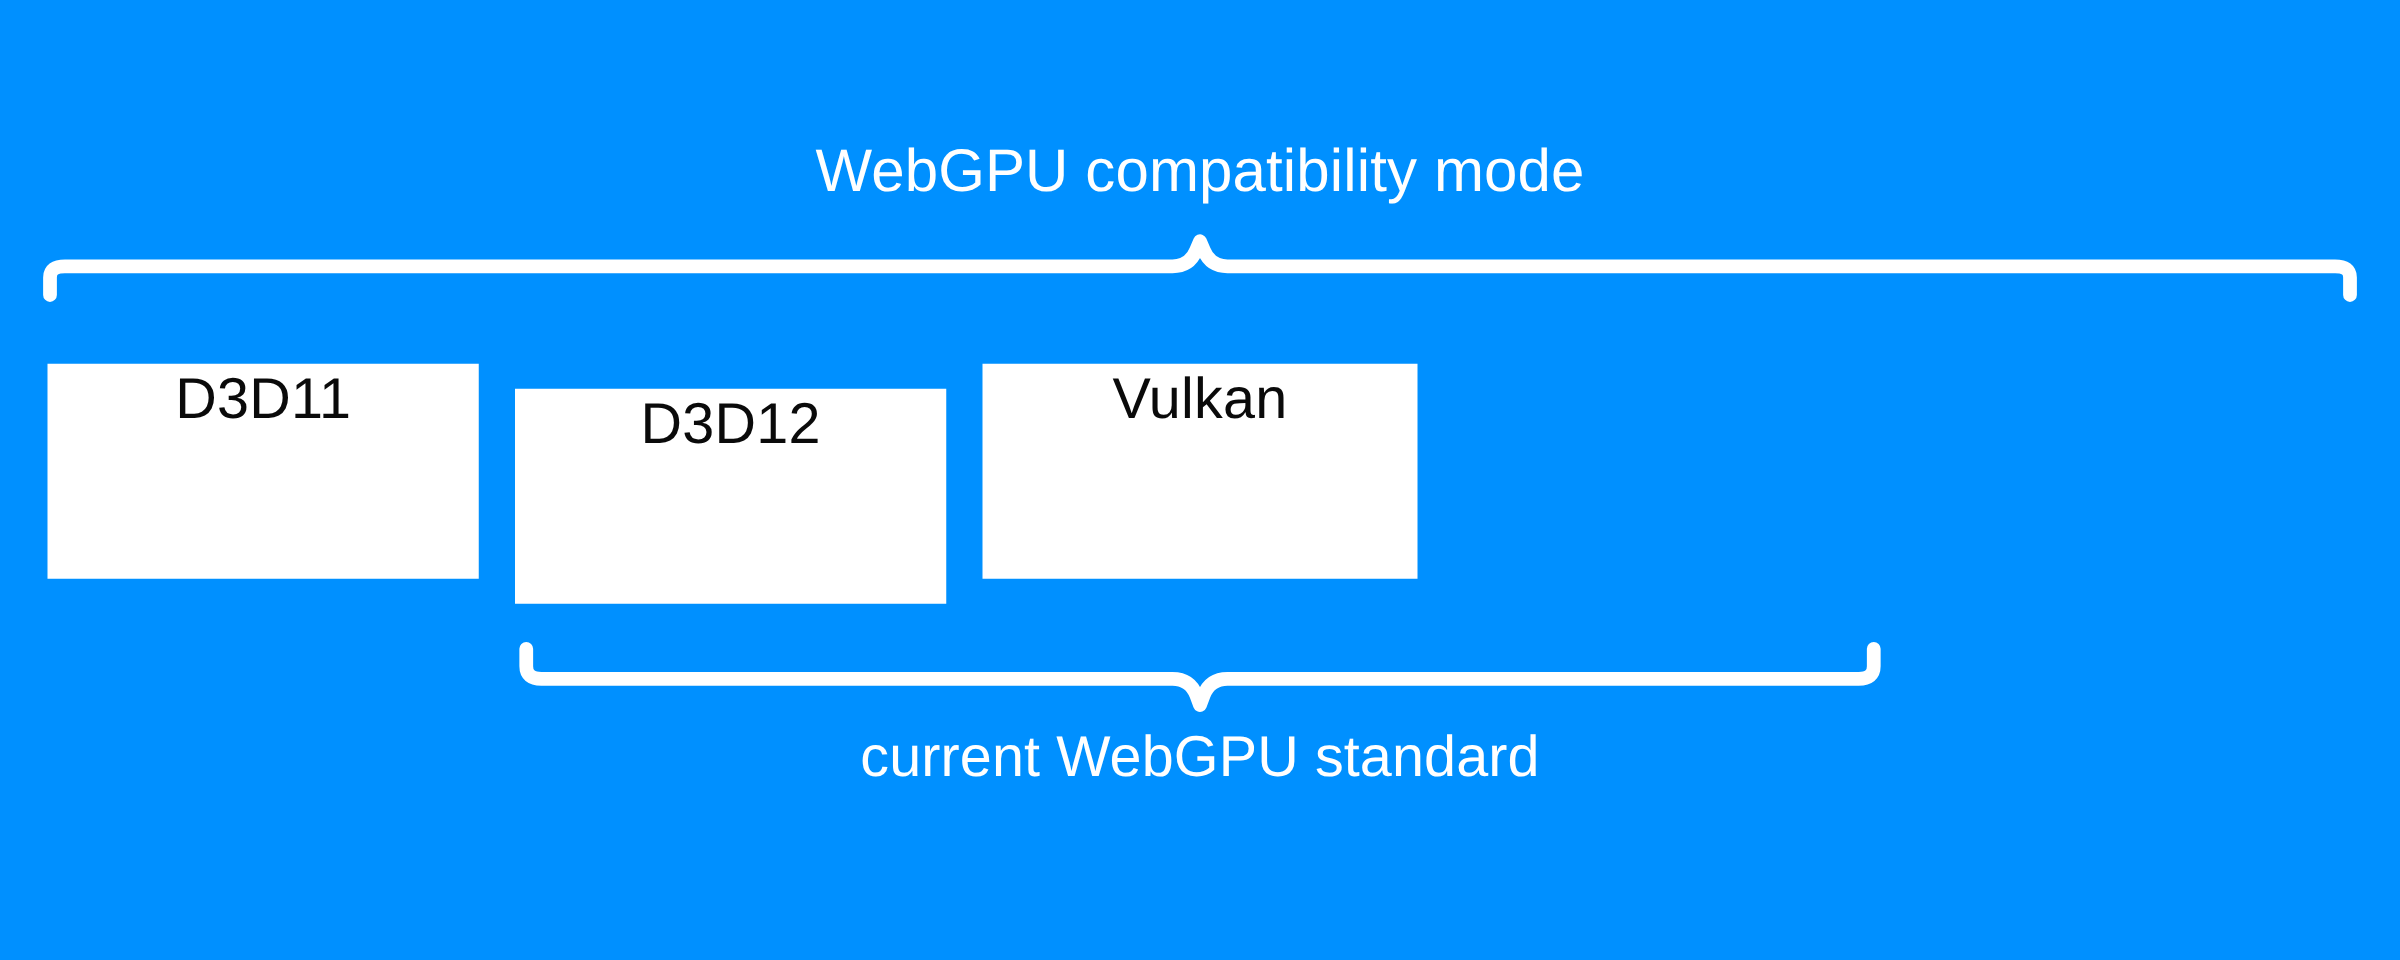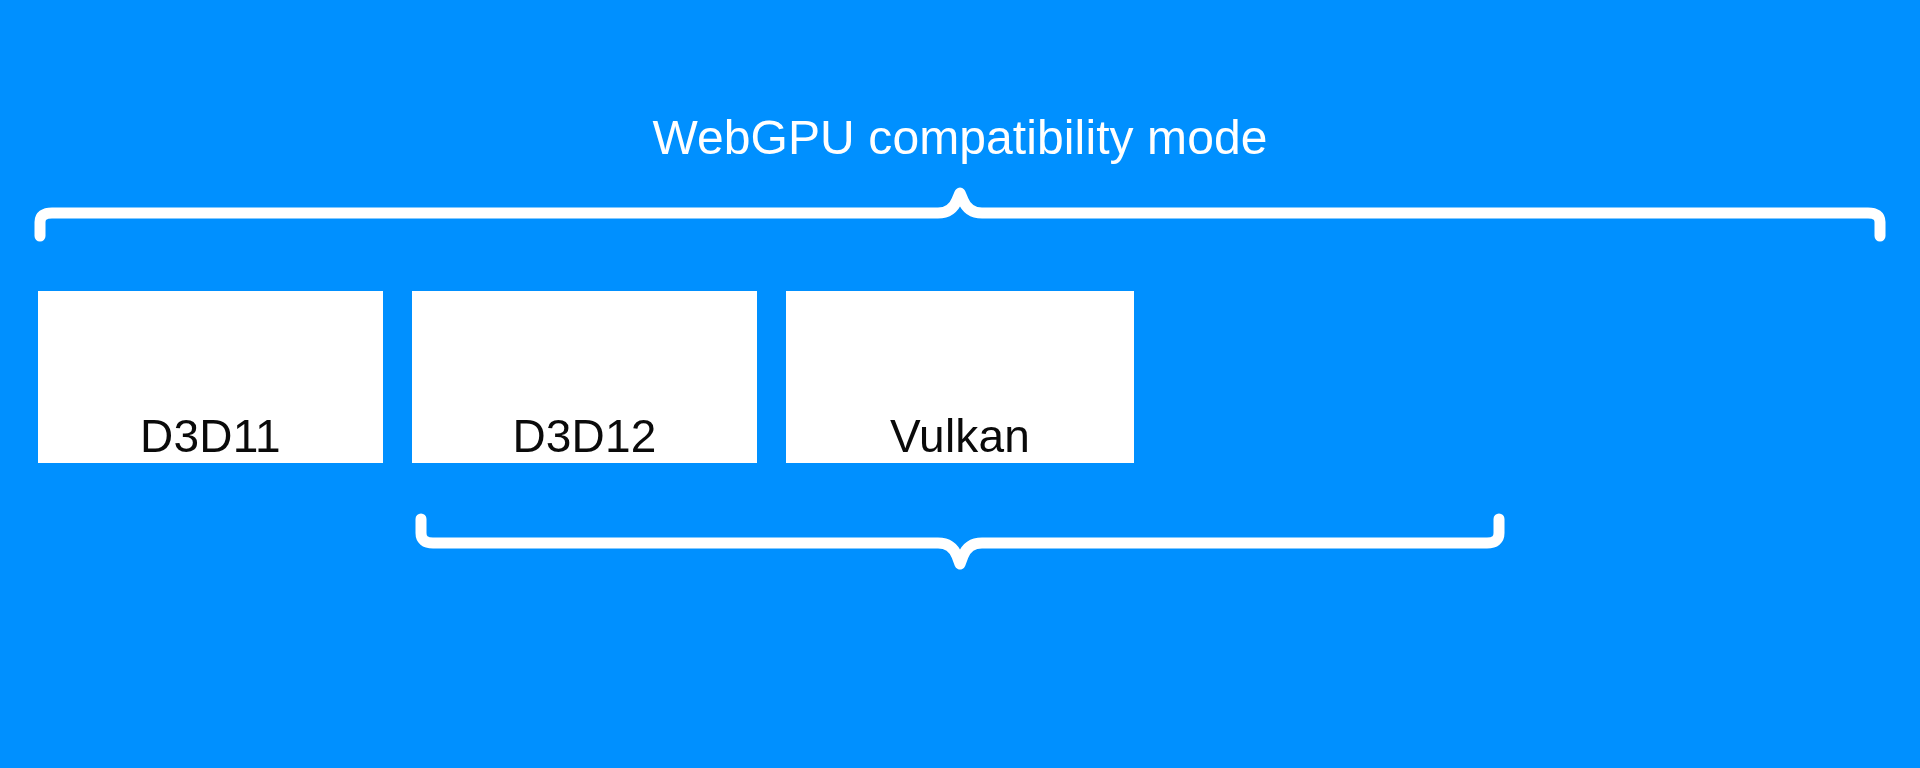--- a/index.html
+++ b/index.html
@@ -67,34 +67,34 @@
     width: 1842px;
     height: 172px;
     display: flex;
     flex-direction: row;
     gap: 29px;
   }
   .api-box {
     background: #ffffff;
     height: 172px;
     display: flex;
-    align-items: flex-end;
+    align-items: flex-start;
     justify-content: center;
     box-sizing: border-box;
   }
   .api-box-label {
     color: #0a0a0a;
     font-size: 46px;
     font-weight: 400;
     letter-spacing: 0.2px;
     white-space: nowrap;
   }
   
   .api-box.w1 { width: 345px; }
-  .api-box.w2 { width: 345px; }
+  .api-box.w2 { width: 345px; margin-top: 20px; }
   .api-box.w3 { width: 348px; }
   .api-box.w4 { width: 348px; }
   .api-box.w5 { width: 346px; }
 </style>
 </head>
 <body>
 
 <div id="diagram">
 
   <div class="top-label">WebGPU compatibility mode</div>
@@ -132,14 +132,15 @@
              L 938 543
              Q 952 543 957 556
              L 960 564
              L 963 556
              Q 968 543 982 543
              L 1487 543
              Q 1499 543 1499 533
              L 1499 519" fill="none" stroke="#ffffff" stroke-width="11" stroke-linecap="round" stroke-linejoin="round"></path>
   </svg>
 
+  <div class="bottom-label">current WebGPU standard</div>
 
 </div>
 
 </body></html>

